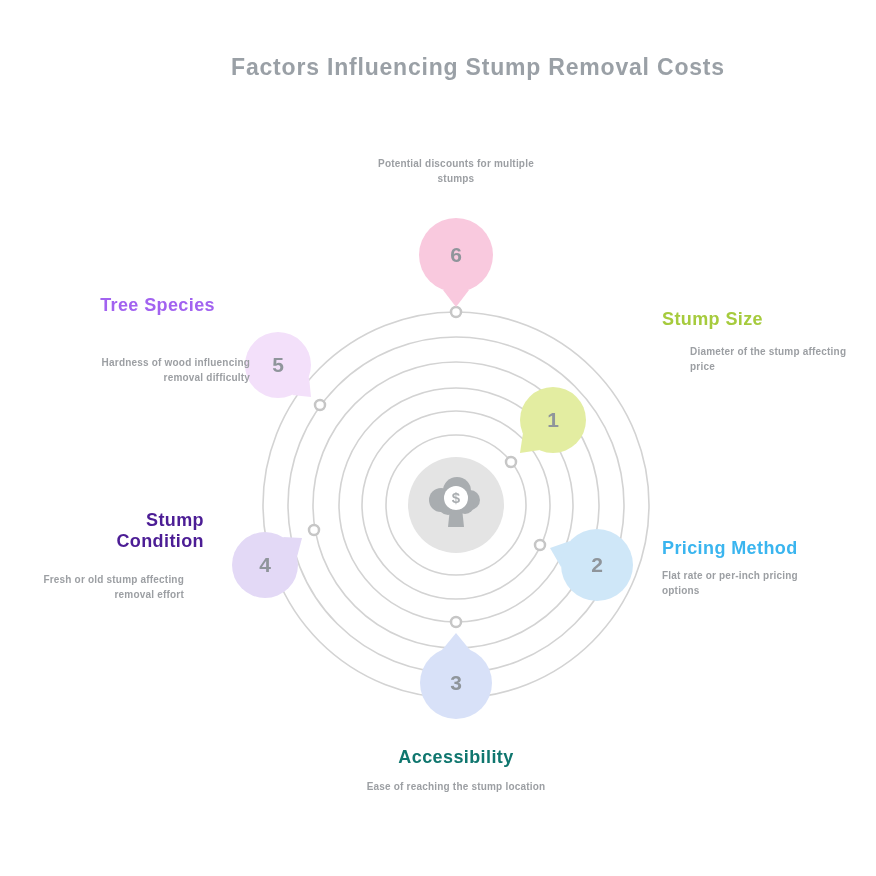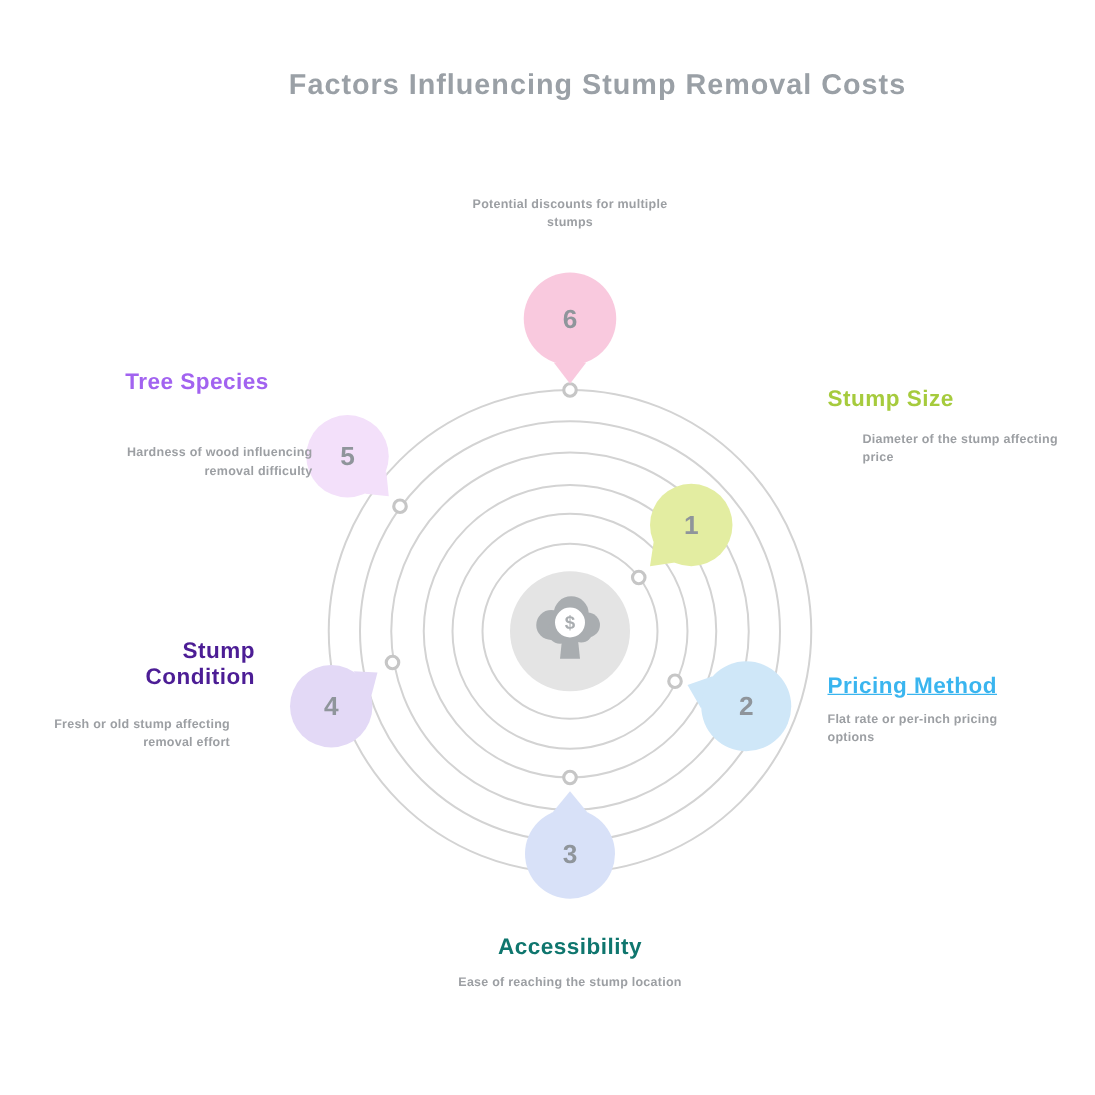--- a/index.html
+++ b/index.html
@@ -119,19 +119,19 @@
 
   <div class="label f5-label right" style="color: rgb(162, 99, 240);">Tree Species</div>
   <div class="desc f5-desc right">Hardness of wood influencing removal difficulty</div>
 
   <div class="label f1-label" style="color: rgb(166, 203, 61);">Stump Size</div>
   <div class="desc f1-desc">Diameter of the stump affecting price</div>
 
   <div class="label f4-label right" style="color: #4c1d95;">Stump Condition</div>
   <div class="desc f4-desc right">Fresh or old stump affecting removal effort</div>
 
-  <div class="label f2-label" style="color: rgb(58, 181, 239); text-decoration: underline;">Pricing Method</div>
+  <div class="label f2-label" style="color: rgb(58, 181, 239);">Pricing Method</div>
   <div class="desc f2-desc">Flat rate or per-inch pricing options</div>
 
   <div class="label f3-label center-x" style="color: #0f766e; text-align: right;">Accessibility</div>
   <div class="desc f3-desc center-x">Ease of reaching the stump location</div>
 
 </div>
 
 </body></html>

